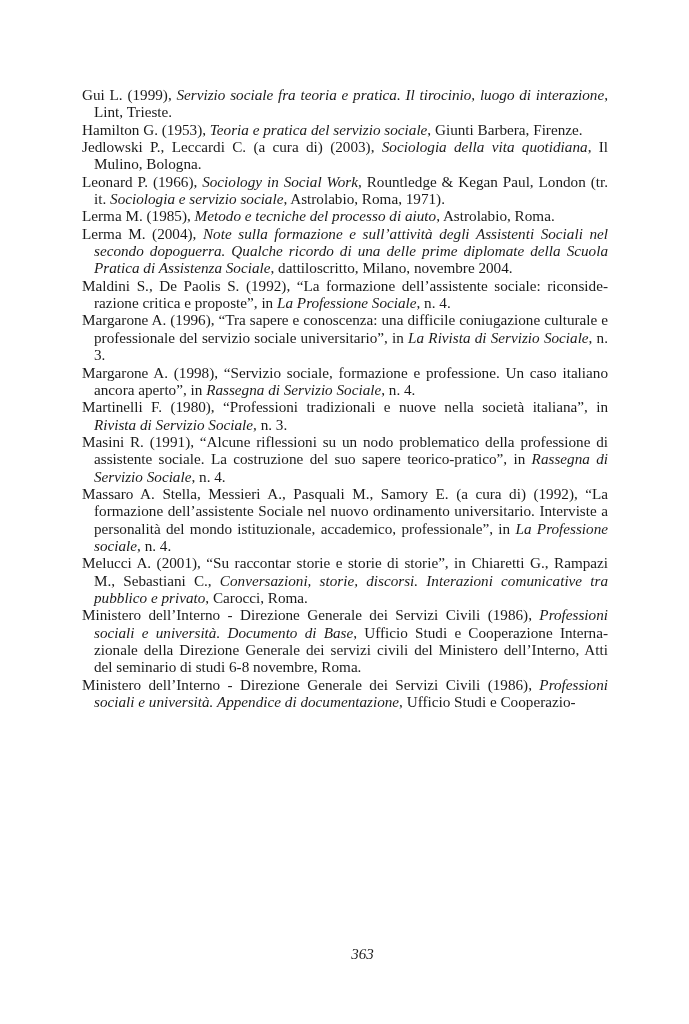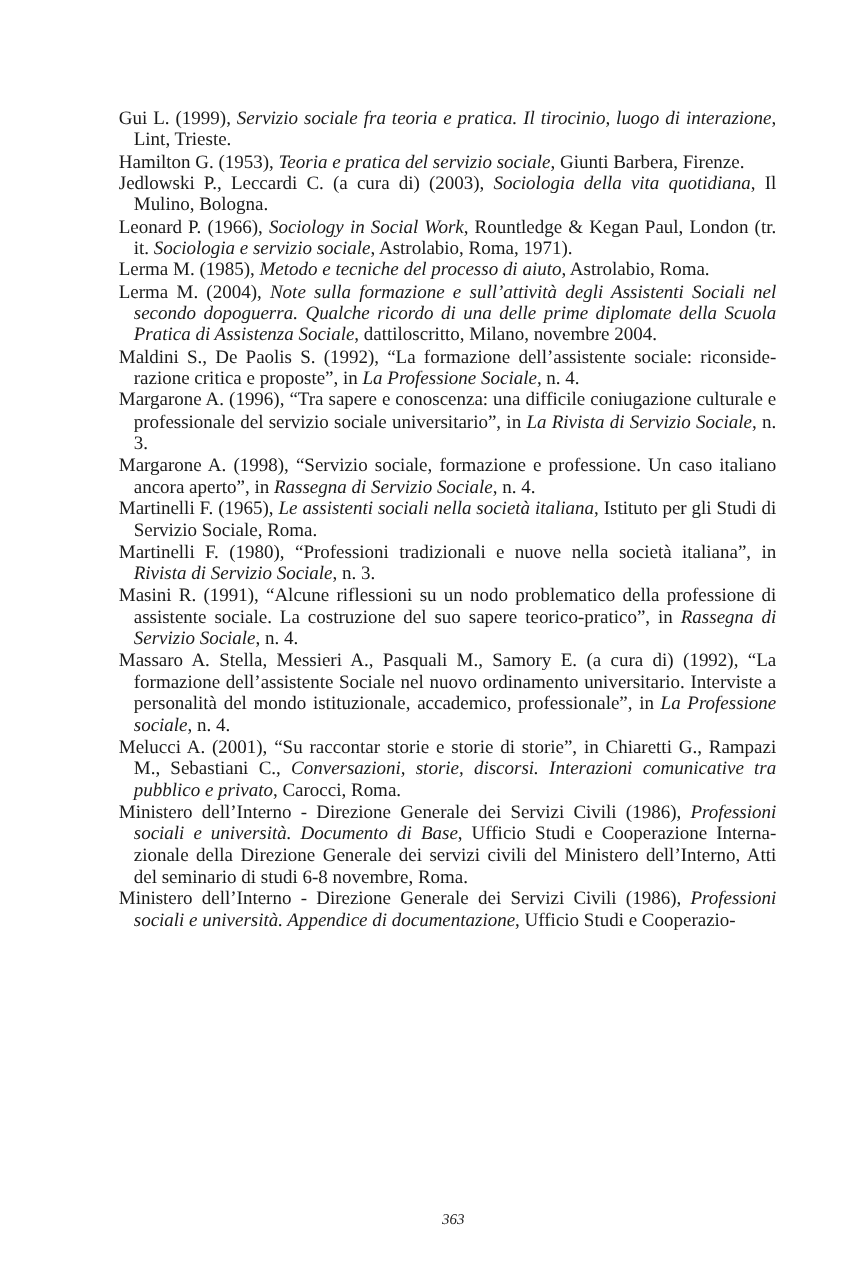--- a/index.html
+++ b/index.html
@@ -1,60 +1,59 @@
 <!DOCTYPE html>
 <html><head>
 <meta charset="utf-8">
 <style>
   html, body { margin: 0; padding: 0; background: #ffffff; }
   body { width: 689px; height: 1024px; position: relative; overflow: hidden; }
   .page {
     position: absolute;
-    left: 95px;
+    left: 82px;
     top: 86px;
     width: 526px;
     font-family: "Liberation Serif", "DejaVu Serif", serif;
     font-size: 15.2px;
     line-height: 17.35px;
     color: #1a1a1a;
   }
   .ref {
     margin: 0;
     padding-left: 12px;
     text-indent: -12px;
     text-align: justify;
     hyphens: manual;
   }
   .ref i { font-style: italic; }
   .page-number {
     position: absolute;
     left: 0; right: 0;
-    top: 968px;
+    top: 946px;
     text-align: center;
     font-family: "Liberation Serif", "DejaVu Serif", serif;
     font-style: italic;
-    font-size: 12px;
+    font-size: 15px;
     color: #1a1a1a;
     margin-left: 36px;
   }
 </style>
 </head>
 <body>
 
 <div class="page" id="refs">
     <p class="ref"><span>Gui L. (1999), </span><i>Servizio sociale fra teoria e pratica. Il tirocinio, luogo di interazio­ne</i><span>, Lint, Trieste.</span></p>
     <p class="ref"><span>Hamilton G. (1953), </span><i>Teoria e pratica del servizio sociale</i><span>, Giunti Barbera, Firenze.</span></p>
     <p class="ref"><span>Jedlowski P., Leccardi C. (a cura di) (2003), </span><i>Sociologia della vita quotidiana</i><span>, Il Mulino, Bologna.</span></p>
     <p class="ref"><span>Leonard P. (1966), </span><i>Sociology in Social Work</i><span>, Rountledge &amp; Kegan Paul, London (tr. it. </span><i>Sociologia e servizio sociale</i><span>, Astrolabio, Roma, 1971).</span></p>
     <p class="ref"><span>Lerma M. (1985), </span><i>Metodo e tecniche del processo di aiuto</i><span>, Astrolabio, Roma.</span></p>
     <p class="ref"><span>Lerma M. (2004), </span><i>Note sulla formazione e sull’attività degli Assistenti Sociali nel secondo dopoguerra. Qualche ricordo di una delle prime diplomate della Scuo­la Pratica di Assistenza Sociale</i><span>, dattiloscritto, Milano, novembre 2004.</span></p>
     <p class="ref"><span>Maldini S., De Paolis S. (1992), “La formazione dell’assistente sociale: riconside­razione critica e proposte”, in </span><i>La Professione Sociale</i><span>, n. 4.</span></p>
     <p class="ref"><span>Margarone A. (1996), “Tra sapere e conoscenza: una difficile coniugazione cultu­rale e professionale del servizio sociale universitario”, in </span><i>La Rivista di Servizio Sociale</i><span>, n. 3.</span></p>
     <p class="ref"><span>Margarone A. (1998), “Servizio sociale, formazione e professione. Un caso italia­no ancora aperto”, in </span><i>Rassegna di Servizio Sociale</i><span>, n. 4.</span></p>
-    <p class="ref"><span>Martinelli F. (1965), </span><i>Le assistenti sociali nella società italiana</i><span>, Istituto per gli Studi di Servizio Sociale, Roma.</span></p>
     <p class="ref"><span>Martinelli F. (1980), “Professioni tradizionali e nuove nella società italiana”, in </span><i>Rivista di Servizio Sociale</i><span>, n. 3.</span></p>
     <p class="ref"><span>Masini R. (1991), “Alcune riflessioni su un nodo problematico della professione di assistente sociale. La costruzione del suo sapere teorico-pratico”, in </span><i>Rasse­gna di Servizio Sociale</i><span>, n. 4.</span></p>
     <p class="ref"><span>Massaro A. Stella, Messieri A., Pasquali M., Samory E. (a cura di) (1992), “La formazione dell’assistente Sociale nel nuovo ordinamento universitario. Intervi­ste a personalità del mondo istituzionale, accademico, professionale”, in </span><i>La Professione sociale</i><span>, n. 4.</span></p>
     <p class="ref"><span>Melucci A. (2001), “Su raccontar storie e storie di storie”, in Chiaretti G., Rampa­zi M., Sebastiani C., </span><i>Conversazioni, storie, discorsi. Interazioni comunicative tra pubblico e privato</i><span>, Carocci, Roma.</span></p>
     <p class="ref"><span>Ministero dell’Interno - Direzione Generale dei Servizi Civili (1986), </span><i>Professioni sociali e università. Documento di Base</i><span>, Ufficio Studi e Cooperazione Interna­zionale della Direzione Generale dei servizi civili del Ministero dell’Interno, Atti del seminario di studi 6-8 novembre, Roma.</span></p>
     <p class="ref"><span>Ministero dell’Interno - Direzione Generale dei Servizi Civili (1986), </span><i>Professioni sociali e università. Appendice di documentazione</i><span>, Ufficio Studi e Cooperazio-</span></p>
   </div>
 
 <div class="page-number">363</div>
 

